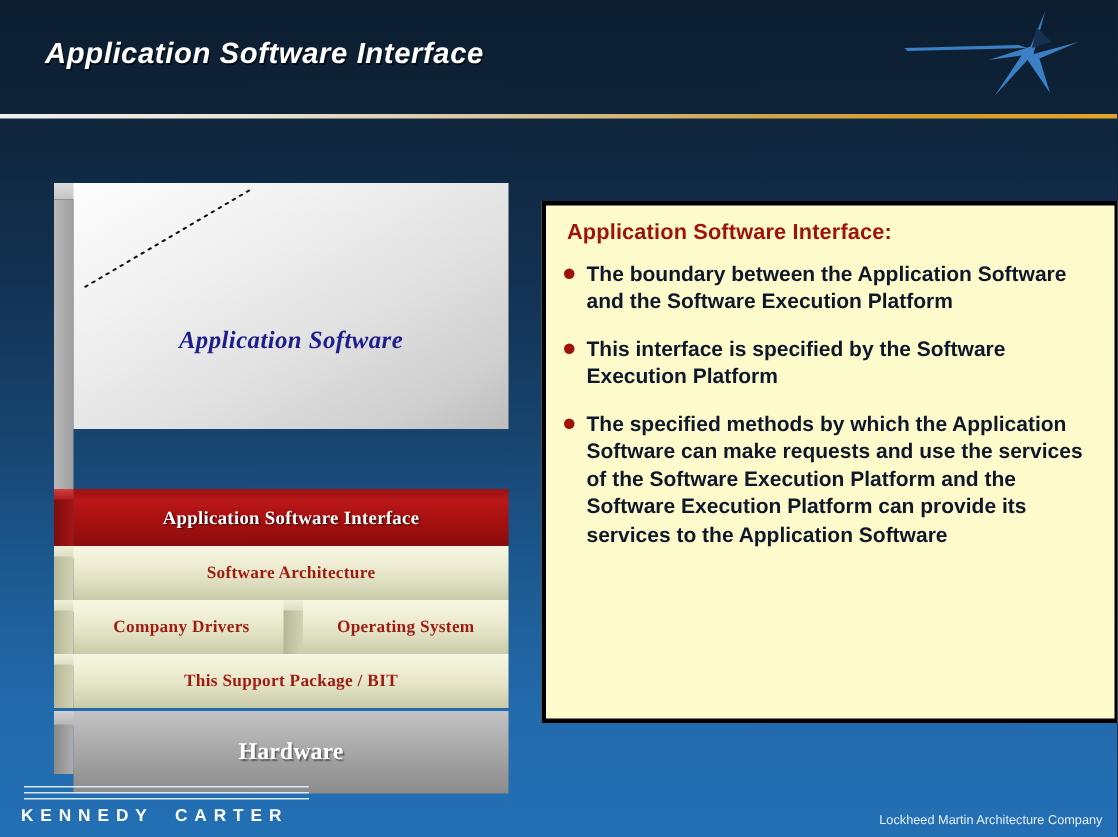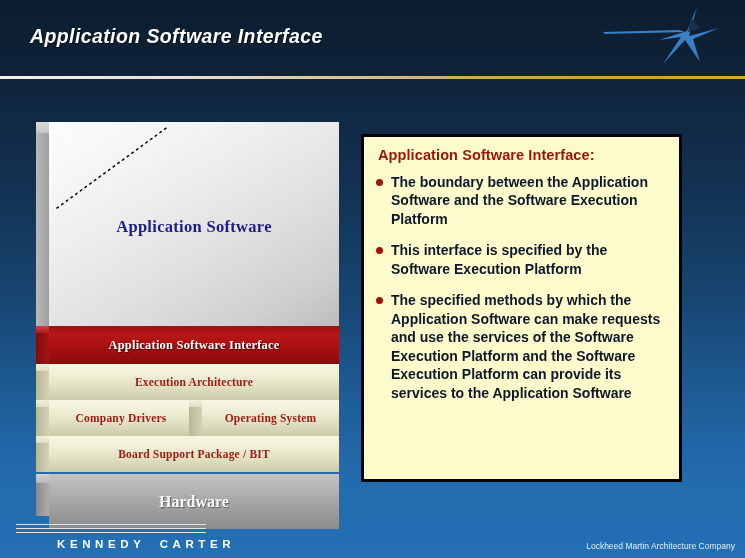--- a/index.html
+++ b/index.html
@@ -106,21 +106,22 @@
   .slab .topface {
     position: absolute;
     height: 11px;
   }
 
   
   #block-appsw {
     left: 13px;
     top: 0;
     width: 290px;
-    height: 204px;
+    height: 164px;
+    font-style: italic;
   }
   #block-appsw .face {
     background: linear-gradient(150deg, #fdfdfd 0%, #f2f2f2 28%, #e2e2e2 58%, #cfcfcf 85%, #bdbdbd 100%);
     color: #1d1d8c;
     font-size: 16.5px;
     letter-spacing: 0.3px;
     align-items: flex-start;
     padding-top: 95px;
   }
   #block-appsw .side {
@@ -243,21 +244,21 @@
     width: 290px;
     height: 10px;
     background: linear-gradient(to bottom, #d2d2d2, #b4b4b4);
   }
 
   
   #callout {
     position: absolute;
     left: 361px;
     top: 134px;
-    width: 321px;
+    width: 385px;
     height: 348px;
     background: #fdfbcc;
     border: 3px solid #000000;
     box-sizing: border-box;
     padding: 9px 12px 8px 10px;
   }
   #callout-heading {
     color: #9e1208;
     font-size: 14.5px;
     font-weight: bold;
@@ -301,21 +302,20 @@
     height: 1px;
     background: #d8e8f7;
     margin-bottom: 3px;
   }
   #kc-name {
     color: #ffffff;
     font-size: 11.5px;
     font-weight: bold;
     letter-spacing: 4.6px;
     white-space: nowrap;
-    margin-left: 43px;
   }
   #kc-name .gap { letter-spacing: 11px; }
 
   #lm-footnote {
     position: absolute;
     right: 10px;
     bottom: 7px;
     color: #e3eef8;
     font-size: 8.5px;
     white-space: nowrap;
@@ -351,39 +351,39 @@
 
     <div class="slab" id="block-asi">
       <div class="topface"></div>
       <div class="side"></div>
       <div class="face">Application Software Interface</div>
     </div>
 
     <div class="slab pale" id="block-swarch">
       <div class="topface"></div>
       <div class="side"></div>
-      <div class="face">Execution Architecture</div>
+      <div class="face">Software Architecture</div>
     </div>
 
     <div class="slab pale" id="block-dd">
       <div class="topface"></div>
       <div class="side"></div>
       <div class="face">Company Drivers</div>
     </div>
 
     <div class="slab pale" id="block-os">
       <div class="topface"></div>
       <div class="side"></div>
       <div class="face">Operating System</div>
     </div>
 
     <div class="slab pale" id="block-bsp">
       <div class="topface"></div>
       <div class="side"></div>
-      <div class="face">Board Support Package / BIT</div>
+      <div class="face">This Support Package / BIT</div>
     </div>
 
     <div class="slab" id="block-hw">
       <div class="topface"></div>
       <div class="side"></div>
       <div class="face">Hardware</div>
     </div>
 
   </div>
 

